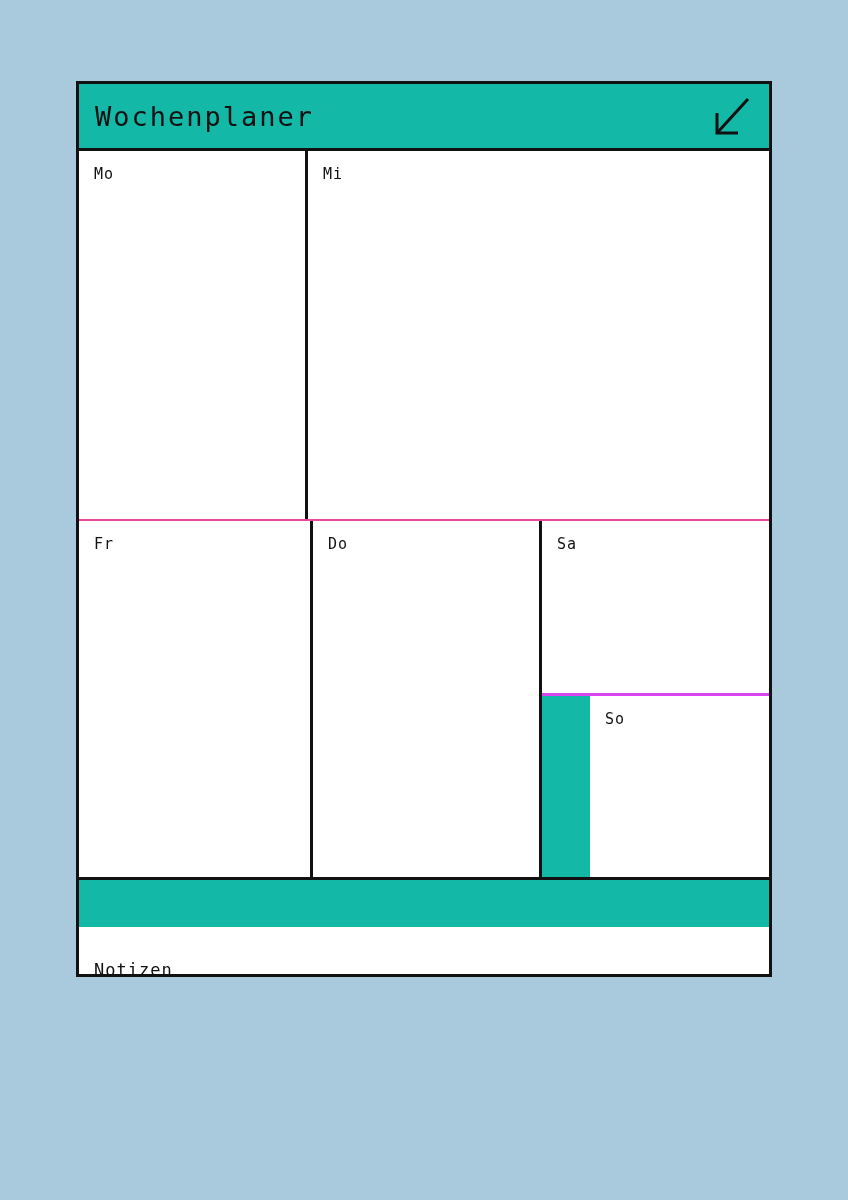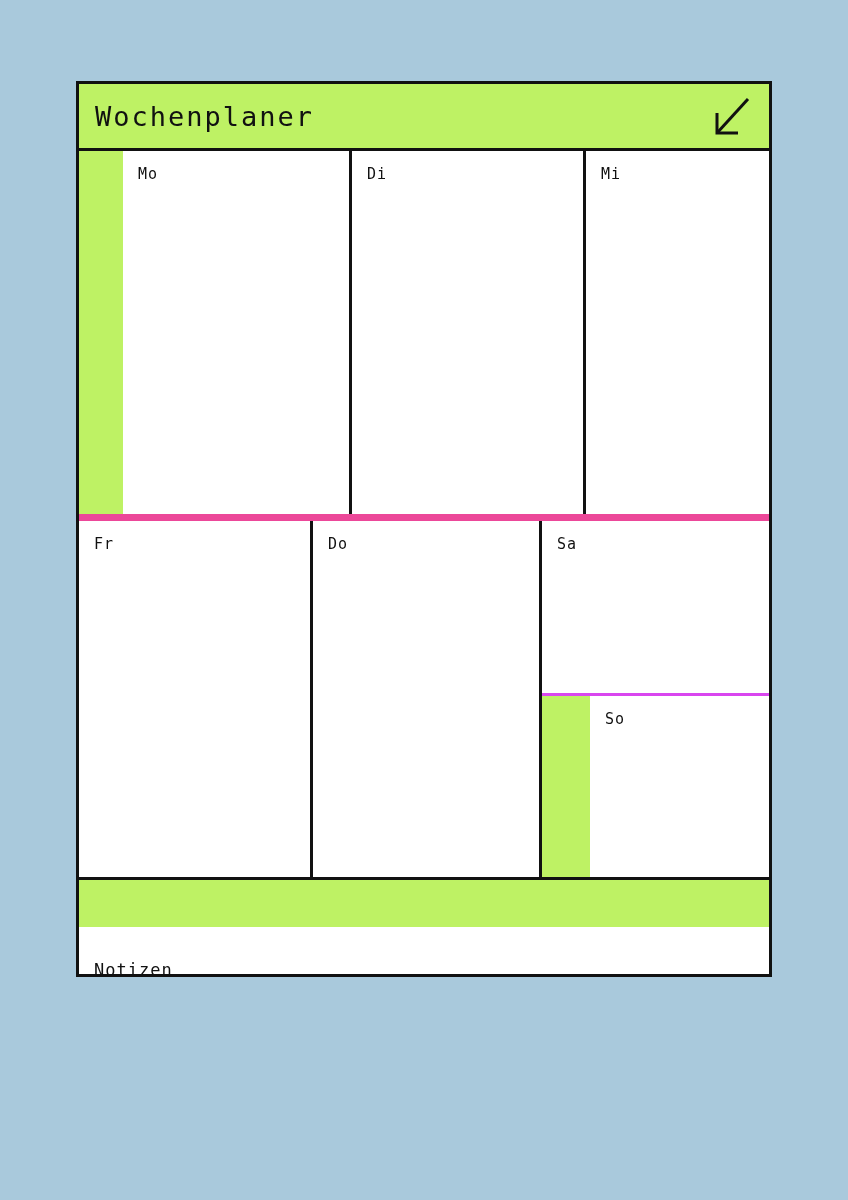--- a/index.html
+++ b/index.html
@@ -12,21 +12,21 @@
     background: #a9c9dc;
     font-family: "DejaVu Sans Mono", monospace;
     overflow: hidden;
   }
   .page {
     position: absolute;
     left: 76px;
     top: 81px;
     width: 696px;
     height: 896px;
-    background: #bef264;
+    background: #14b8a6;
     border: 3px solid #111111;
     box-sizing: border-box;
     display: flex;
     flex-direction: column;
   }
   
   .header {
     position: relative;
     height: 67px;
     flex: 0 0 67px;
@@ -53,21 +53,21 @@
   .grid {
     flex: 1 1 auto;
     display: flex;
     flex-direction: column;
     min-height: 0;
   }
   .row {
     display: flex;
     box-sizing: border-box;
   }
-  .row-1 { height: 370px; flex: 0 0 370px; border-bottom: 7px solid #ec4899; padding-left: 44px; }
+  .row-1 { height: 370px; flex: 0 0 370px; border-bottom: 2px solid #ec4899; }
   .row-2 { height: 359px; flex: 0 0 359px; border-bottom: 3px solid #111111; }
   .cell {
     position: relative;
     box-sizing: border-box;
     background: #ffffff;
   }
   .col-a { flex: 0 0 229px; border-right: 3px solid #111111; }
   .col-b { flex: 0 0 234px; border-right: 3px solid #111111; }
   .col-c { flex: 1 1 auto; }
   .col-c-split {
@@ -121,23 +121,20 @@
       </svg>
     </span>
   </div>
 
   <div class="grid">
 
     <div class="row row-1">
       <div class="cell col-a">
         <div class="day-label">Mo</div>
       </div>
-      <div class="cell col-b">
-        <div class="day-label">Di</div>
-      </div>
       <div class="cell col-c">
         <div class="day-label">Mi</div>
       </div>
     </div>
 
     <div class="row row-2">
       <div class="cell col-b">
         <div class="day-label">Fr</div>
       </div>
       <div class="cell col-a">

